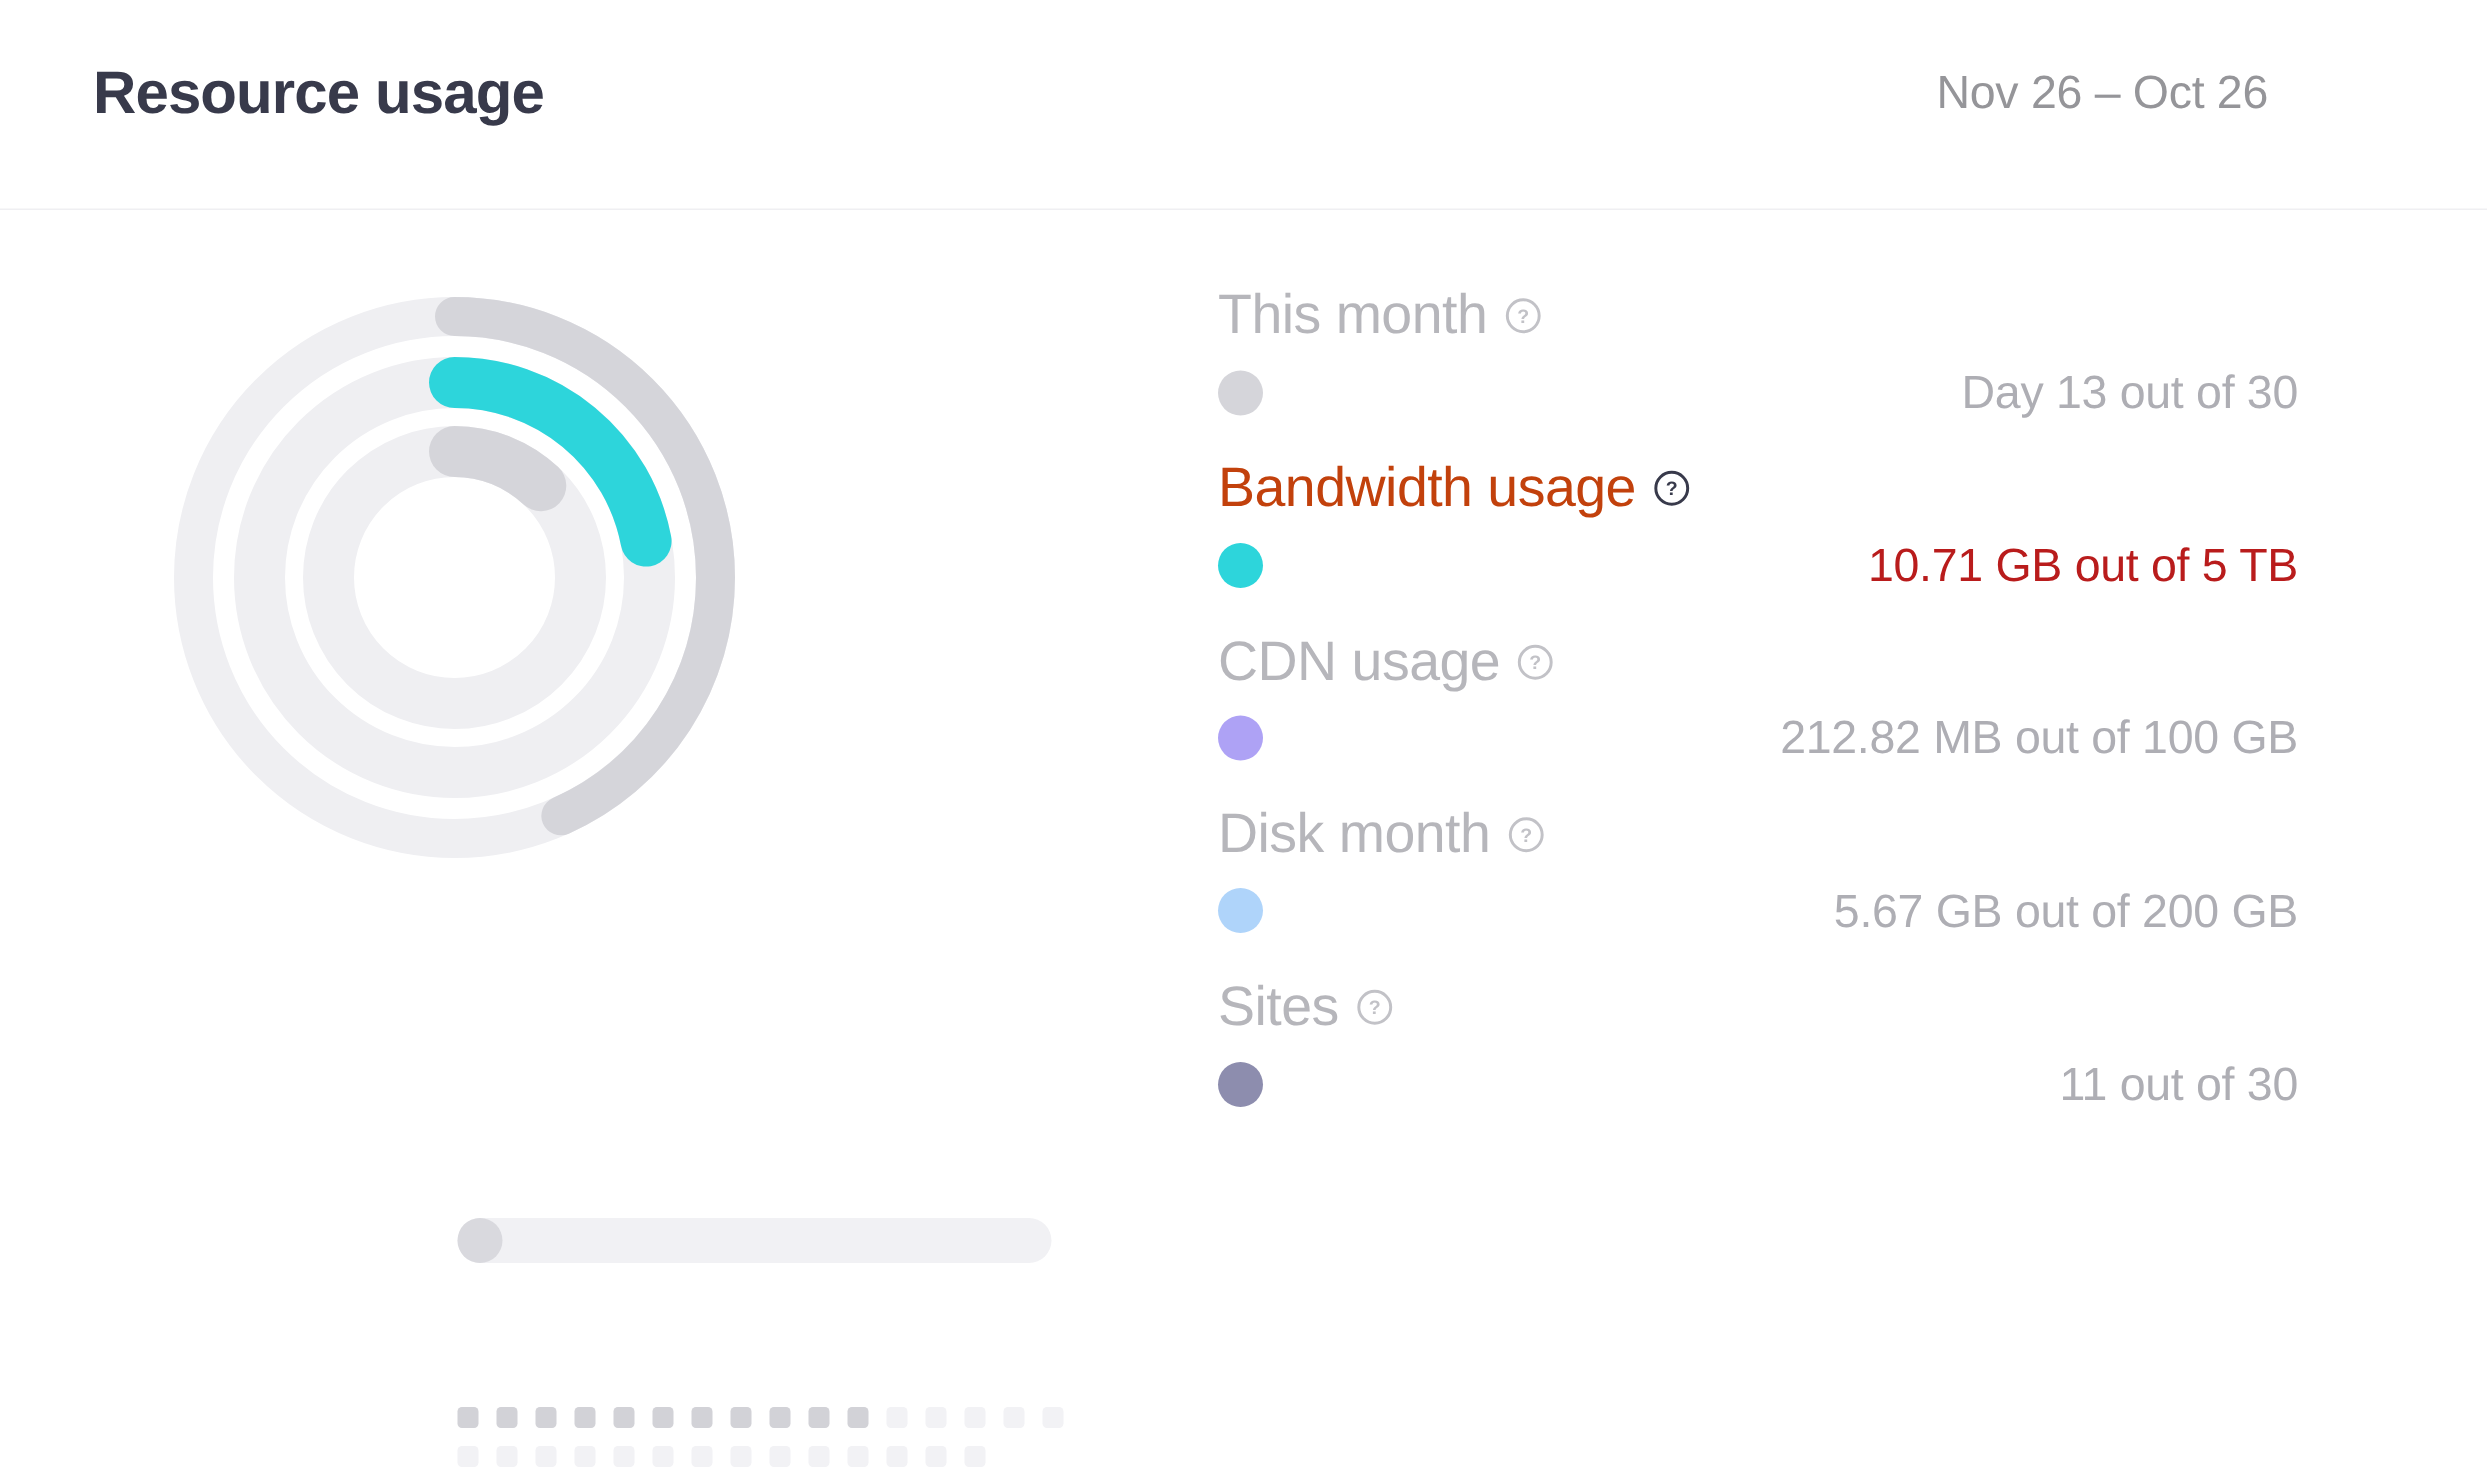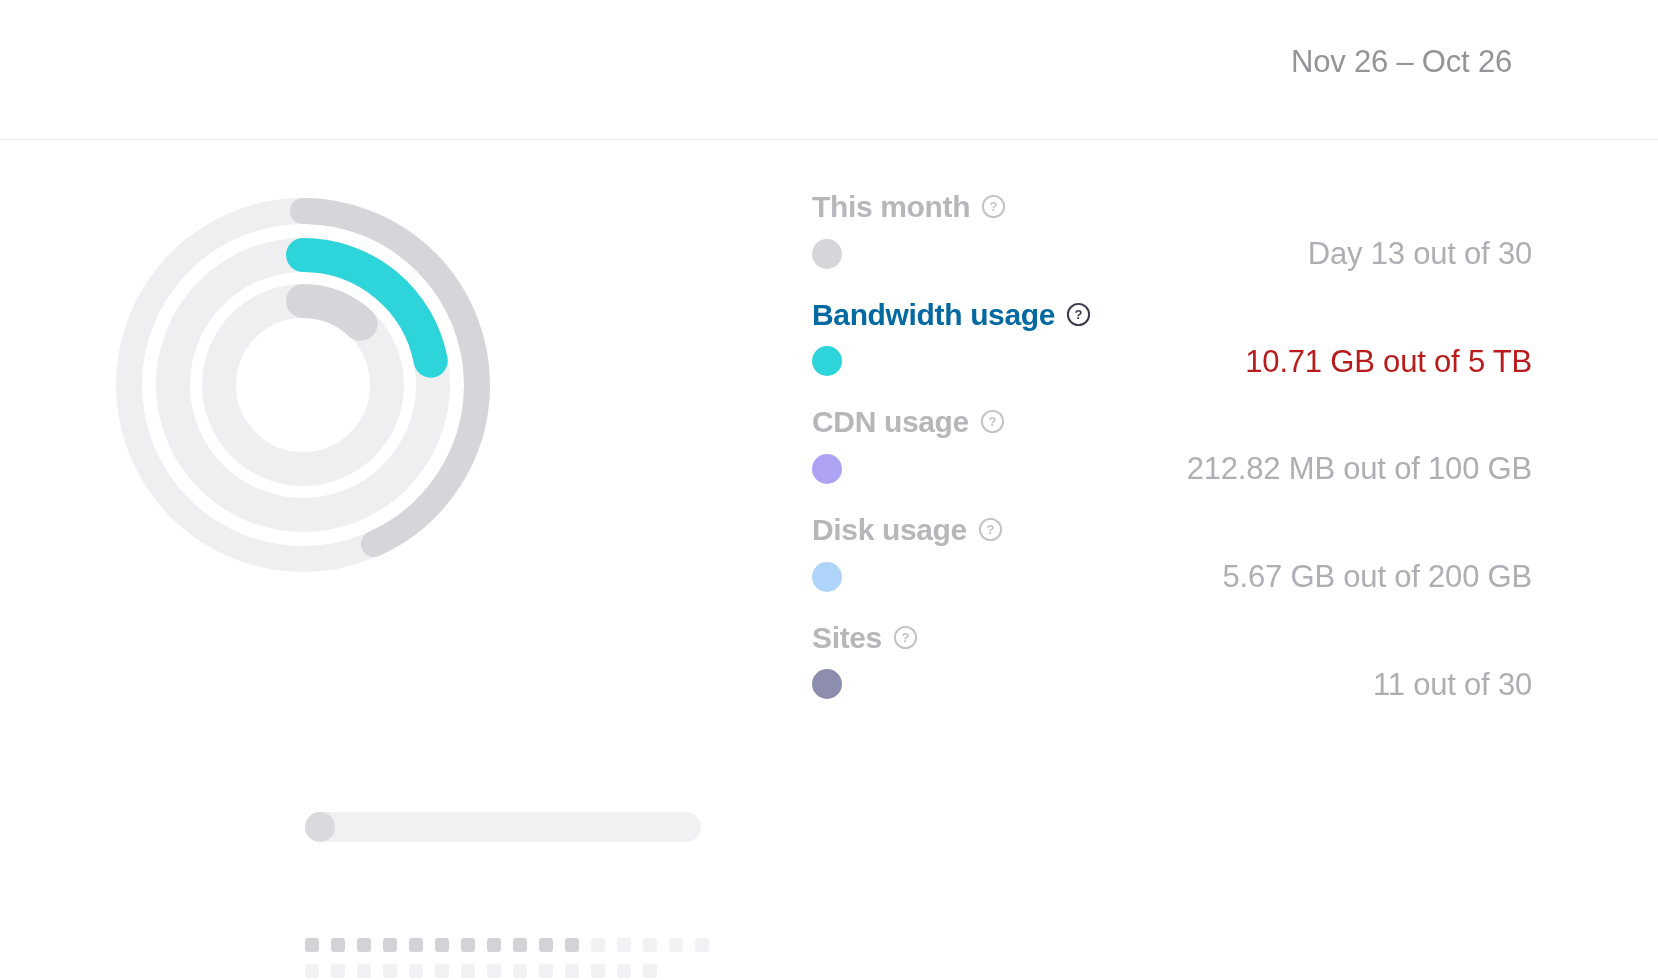--- a/index.html
+++ b/index.html
@@ -60,24 +60,24 @@
 
   
   .legend{position:absolute;left:812px;top:190px;width:720px;}
   .legend-group{margin-bottom:26px;}
   .legend-group:last-child{margin-bottom:14px;}
   .legend-head{
     display:flex;align-items:center;gap:11px;
     margin-bottom:13px;
   }
   .legend-head-label{
-    font-size:30px;font-weight:700;letter-spacing:-0.35px;
+    font-size:37px;font-weight:400;letter-spacing:-0.35px;
     color:#B6B6BB;white-space:nowrap;line-height:1.1;
   }
-  .legend-group.is-active .legend-head-label{color:#0369a1;}
+  .legend-group.is-active .legend-head-label{color:#c2410c;}
   .help-icon{
     width:25px;height:25px;flex:0 0 25px;
     display:block;
   }
   .help-icon svg{display:block;width:25px;height:25px;}
   .legend-row{display:flex;align-items:center;gap:20px;justify-content:space-between;}
   .legend-dot{
     width:30px;height:30px;border-radius:50%;flex:0 0 30px;
   }
   .legend-value{
@@ -85,20 +85,21 @@
     color:#AEAEB4;white-space:nowrap;line-height:1.15;
   }
   .legend-group.is-active .legend-value{color:#b91c1c;}
 </style>
 </head>
 <body>
 
 <div class="card">
 
   <div class="header">
+    <div class="header-title">Resource usage</div>
     <div class="header-range">Nov 26 – Oct 26</div>
   </div>
 
   <div class="viz">
 
     <div class="donut">
       <svg viewBox="0 0 390 390">
         <g transform="rotate(-90 195 195)">
 
           <circle cx="195" cy="195" r="174" fill="none" stroke="#EFEFF2" stroke-width="26"></circle>
@@ -197,21 +198,21 @@
         </span>
       </div>
       <div class="legend-row">
         <span class="legend-dot" style="background: rgb(174, 162, 245);"></span>
         <span class="legend-value">212.82 MB out of 100 GB</span>
       </div>
     </div>
 
     <div class="legend-group">
       <div class="legend-head">
-        <span class="legend-head-label">Disk usage</span>
+        <span class="legend-head-label">Disk month</span>
         <span class="help-icon">
           <svg viewBox="0 0 24 24" fill="none">
               <circle cx="12" cy="12" r="10.2" stroke="#C2C2C7" stroke-width="1.9"></circle>
               <text x="12" y="16.6" text-anchor="middle" font-family="Liberation Sans, sans-serif" font-size="12.5" font-weight="700" fill="#C2C2C7">?</text>
             </svg>
         </span>
       </div>
       <div class="legend-row">
         <span class="legend-dot" style="background: rgb(175, 212, 250);"></span>
         <span class="legend-value">5.67 GB out of 200 GB</span>

